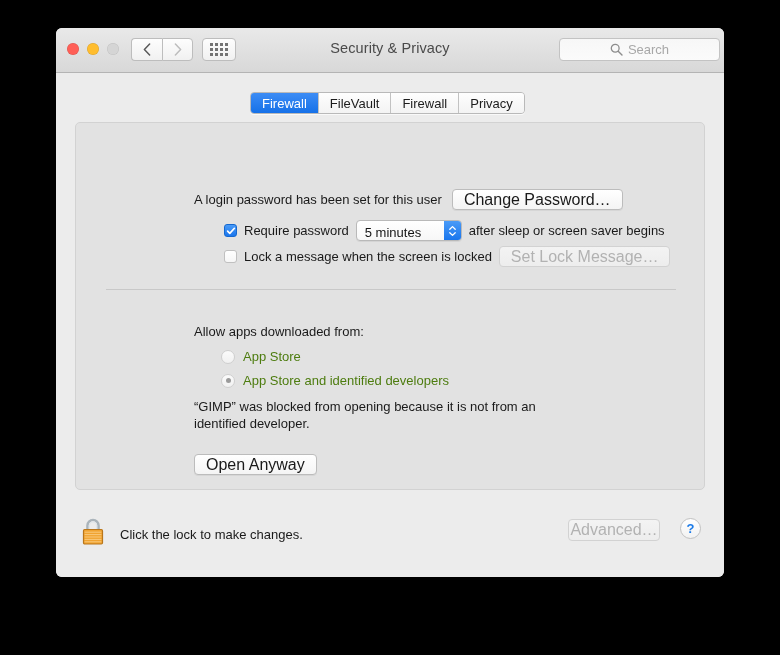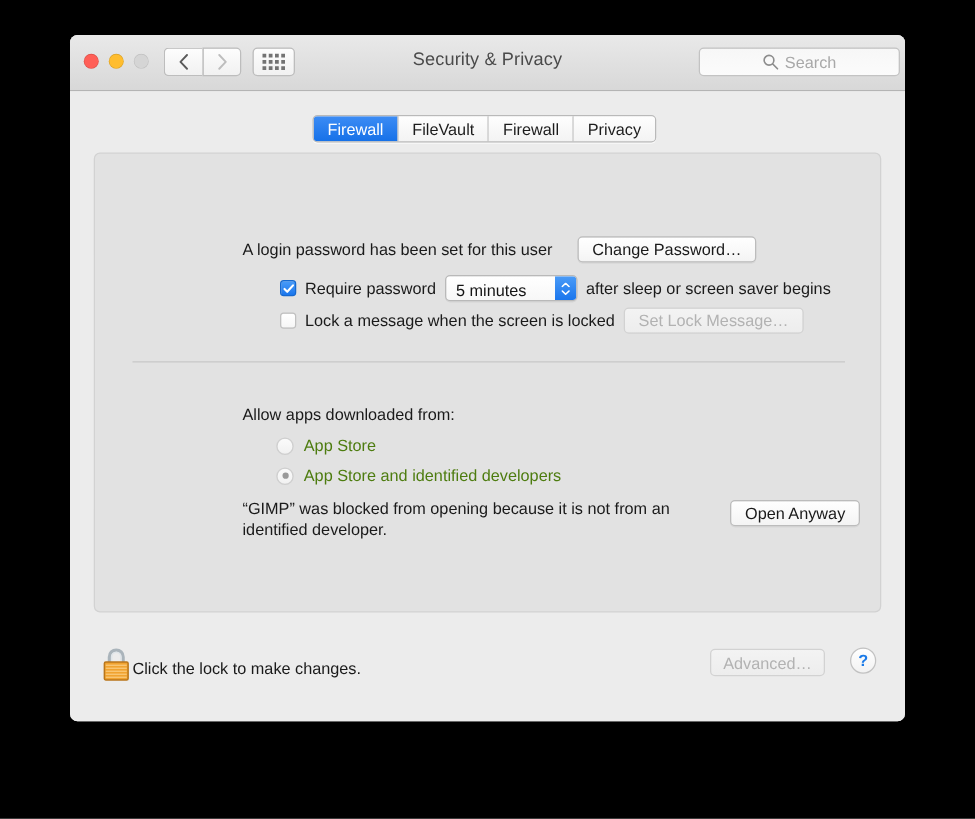--- a/index.html
+++ b/index.html
@@ -181,21 +181,21 @@
   .lbl { font-size: 13px; color: #1a1a1a; }
   .lbl.dim { color: #4d7c0f; text-align: right; }
 
   
   .pushbtn {
     height: 21px;
     padding: 0 11px;
     display: inline-flex;
     align-items: center;
     justify-content: center;
-    font-size: 13px;
+    font-size: 16px;
     color: #1a1a1a;
     background: linear-gradient(to bottom, #ffffff, #f4f4f4);
     border: 1px solid #bcbcbc;
     border-radius: 4px;
     box-sizing: border-box;
     box-shadow: 0 1px 0.5px rgba(0,0,0,0.05);
     white-space: nowrap;
   }
   .pushbtn.disabled {
     color: #b2b2b2;
@@ -291,20 +291,21 @@
     left: 0; right: 0;
     top: 430px;
     height: 75px;
   }
   .lockwrap {
     position: absolute;
     left: 24px;
     top: 14px;
     display: flex;
     align-items: center;
+    gap: 14px;
   }
   .locktext { font-size: 13px; color: #1a1a1a; }
 
   .adv-btn {
     position: absolute;
     right: 64px;
     top: 16px;
     width: 92px;
     height: 22px;
   }
@@ -386,21 +387,21 @@
 
     <div class="tabbar">
       <div class="tab active">Firewall</div>
       <div class="tab">FileVault</div>
       <div class="tab">Firewall</div>
       <div class="tab">Privacy</div>
     </div>
 
     <div class="panel">
 
-      <div class="row" style="left:118px; top:66px; gap:20px;">
+      <div class="row" style="left:118px; top:66px; gap:10px;">
         <span class="lbl">A login password has been set for this user</span>
         <span class="pushbtn">Change Password…</span>
       </div>
 
       <div class="row" style="left:148px; top:97px; gap:7px;">
         <span class="cbox on">
           <svg width="10" height="10" viewBox="0 0 10 10">
             <path d="M1.6 5.2 L3.8 7.4 L8.4 2.3" fill="none" stroke="#ffffff" stroke-width="1.7" stroke-linecap="round" stroke-linejoin="round"></path>
           </svg>
         </span>
@@ -436,21 +437,21 @@
         <span class="lbl dim">App Store</span>
       </div>
 
       <div class="row" style="left:145px; top:250px; gap:8px;">
         <span class="radio">
           <span class="rdot"></span>
         </span>
         <span class="lbl dim">App Store and identified developers</span>
       </div>
 
-      <div class="row" style="left:118px; top:275px; gap:20px; align-items:flex-start;">
+      <div class="row" style="left:118px; top:275px; gap:20px; align-items:flex-start;flex-direction:column;">
         <span class="lbl gimp-text">“GIMP” was blocked from opening because it is not from an identified developer.</span>
         <span class="pushbtn" style="margin-top:2px;">Open Anyway</span>
       </div>
 
     </div>
 
     <div class="bottombar">
 
       <div class="lockwrap">
         <span>

